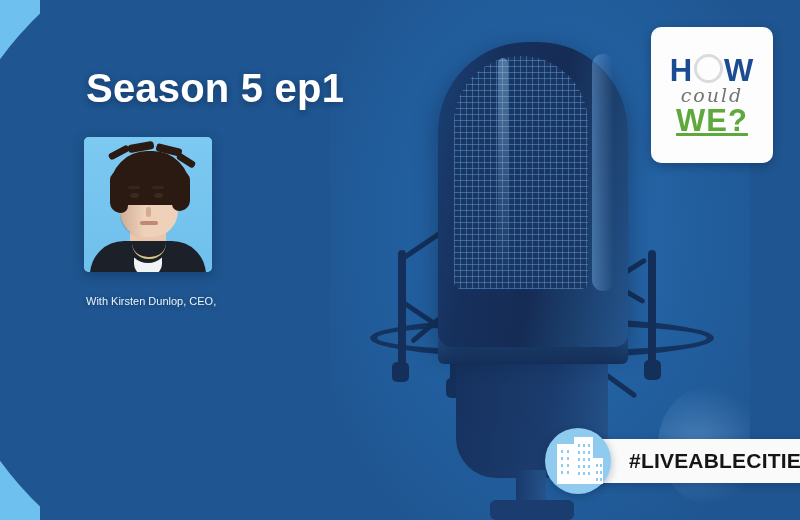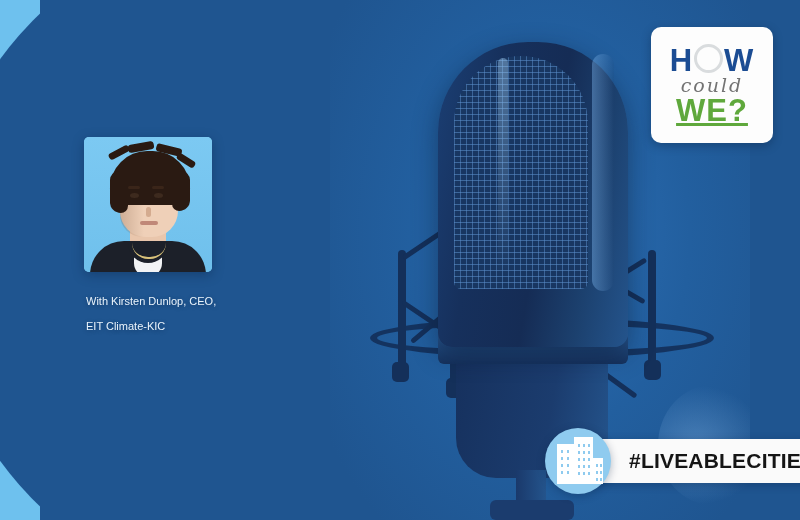--- a/index.html
+++ b/index.html
@@ -157,21 +157,21 @@
   
   .credit{
     position:absolute;left:86px;top:289px;
     color:#EAF4FC;font-size:11px;line-height:25px;
     text-shadow:0 1px 4px rgba(8,28,58,.4);
   }
   .credit div{white-space:nowrap;}
 
   
   .logo-card{
-    position:absolute;left:651px;top:27px;width:122px;height:116px;
+    position:absolute;left:651px;top:27px;width:122px;height:136px;
     background:#FDFDFD;border-radius:10px;
     box-shadow:0 3px 10px rgba(8,28,58,.35);
     display:flex;flex-direction:column;align-items:center;justify-content:center;
   }
   .logo-how{
     position:relative;font-size:31px;font-weight:bold;color:#1B4C93;
     letter-spacing:1px;line-height:30px;
   }
   .logo-o{
     display:inline-block;width:23px;height:23px;border-radius:50%;
@@ -250,20 +250,21 @@
       <div class="mic-grille"></div>
       <div class="mic-edge"></div>
       <div class="mic-hilite"></div>
     </div>
 
     <div class="mic-stem"></div>
     <div class="mic-base"></div>
     <div class="blur-hand"></div>
   </div>
 
+  <div class="headline">Season 5 ep1</div>
 
   <div class="portrait">
     <div class="p-bg"></div>
     <div class="p-shoulders"></div>
     <div class="p-shirt"></div>
     <div class="p-neck"></div>
     <div class="p-neckline"></div>
     <div class="p-chain"></div>
     <div class="p-face"></div>
     <div class="p-shadow"></div>
@@ -277,21 +278,20 @@
     <div class="p-brow l"></div>
     <div class="p-brow r"></div>
     <div class="p-eye l"></div>
     <div class="p-eye r"></div>
     <div class="p-nose"></div>
     <div class="p-mouth"></div>
   </div>
 
   <div class="credit">
     <div>With Kirsten Dunlop, CEO,</div>
-    <div>EIT Climate-KIC</div>
   </div>
 
   <div class="logo-card">
     <div class="logo-how"><span>H</span><span class="logo-o"></span><span>W</span></div>
     <div class="logo-could">could</div>
     <div class="logo-we">WE?</div>
   </div>
 
   <div class="badge">
     <div class="badge-circle">

